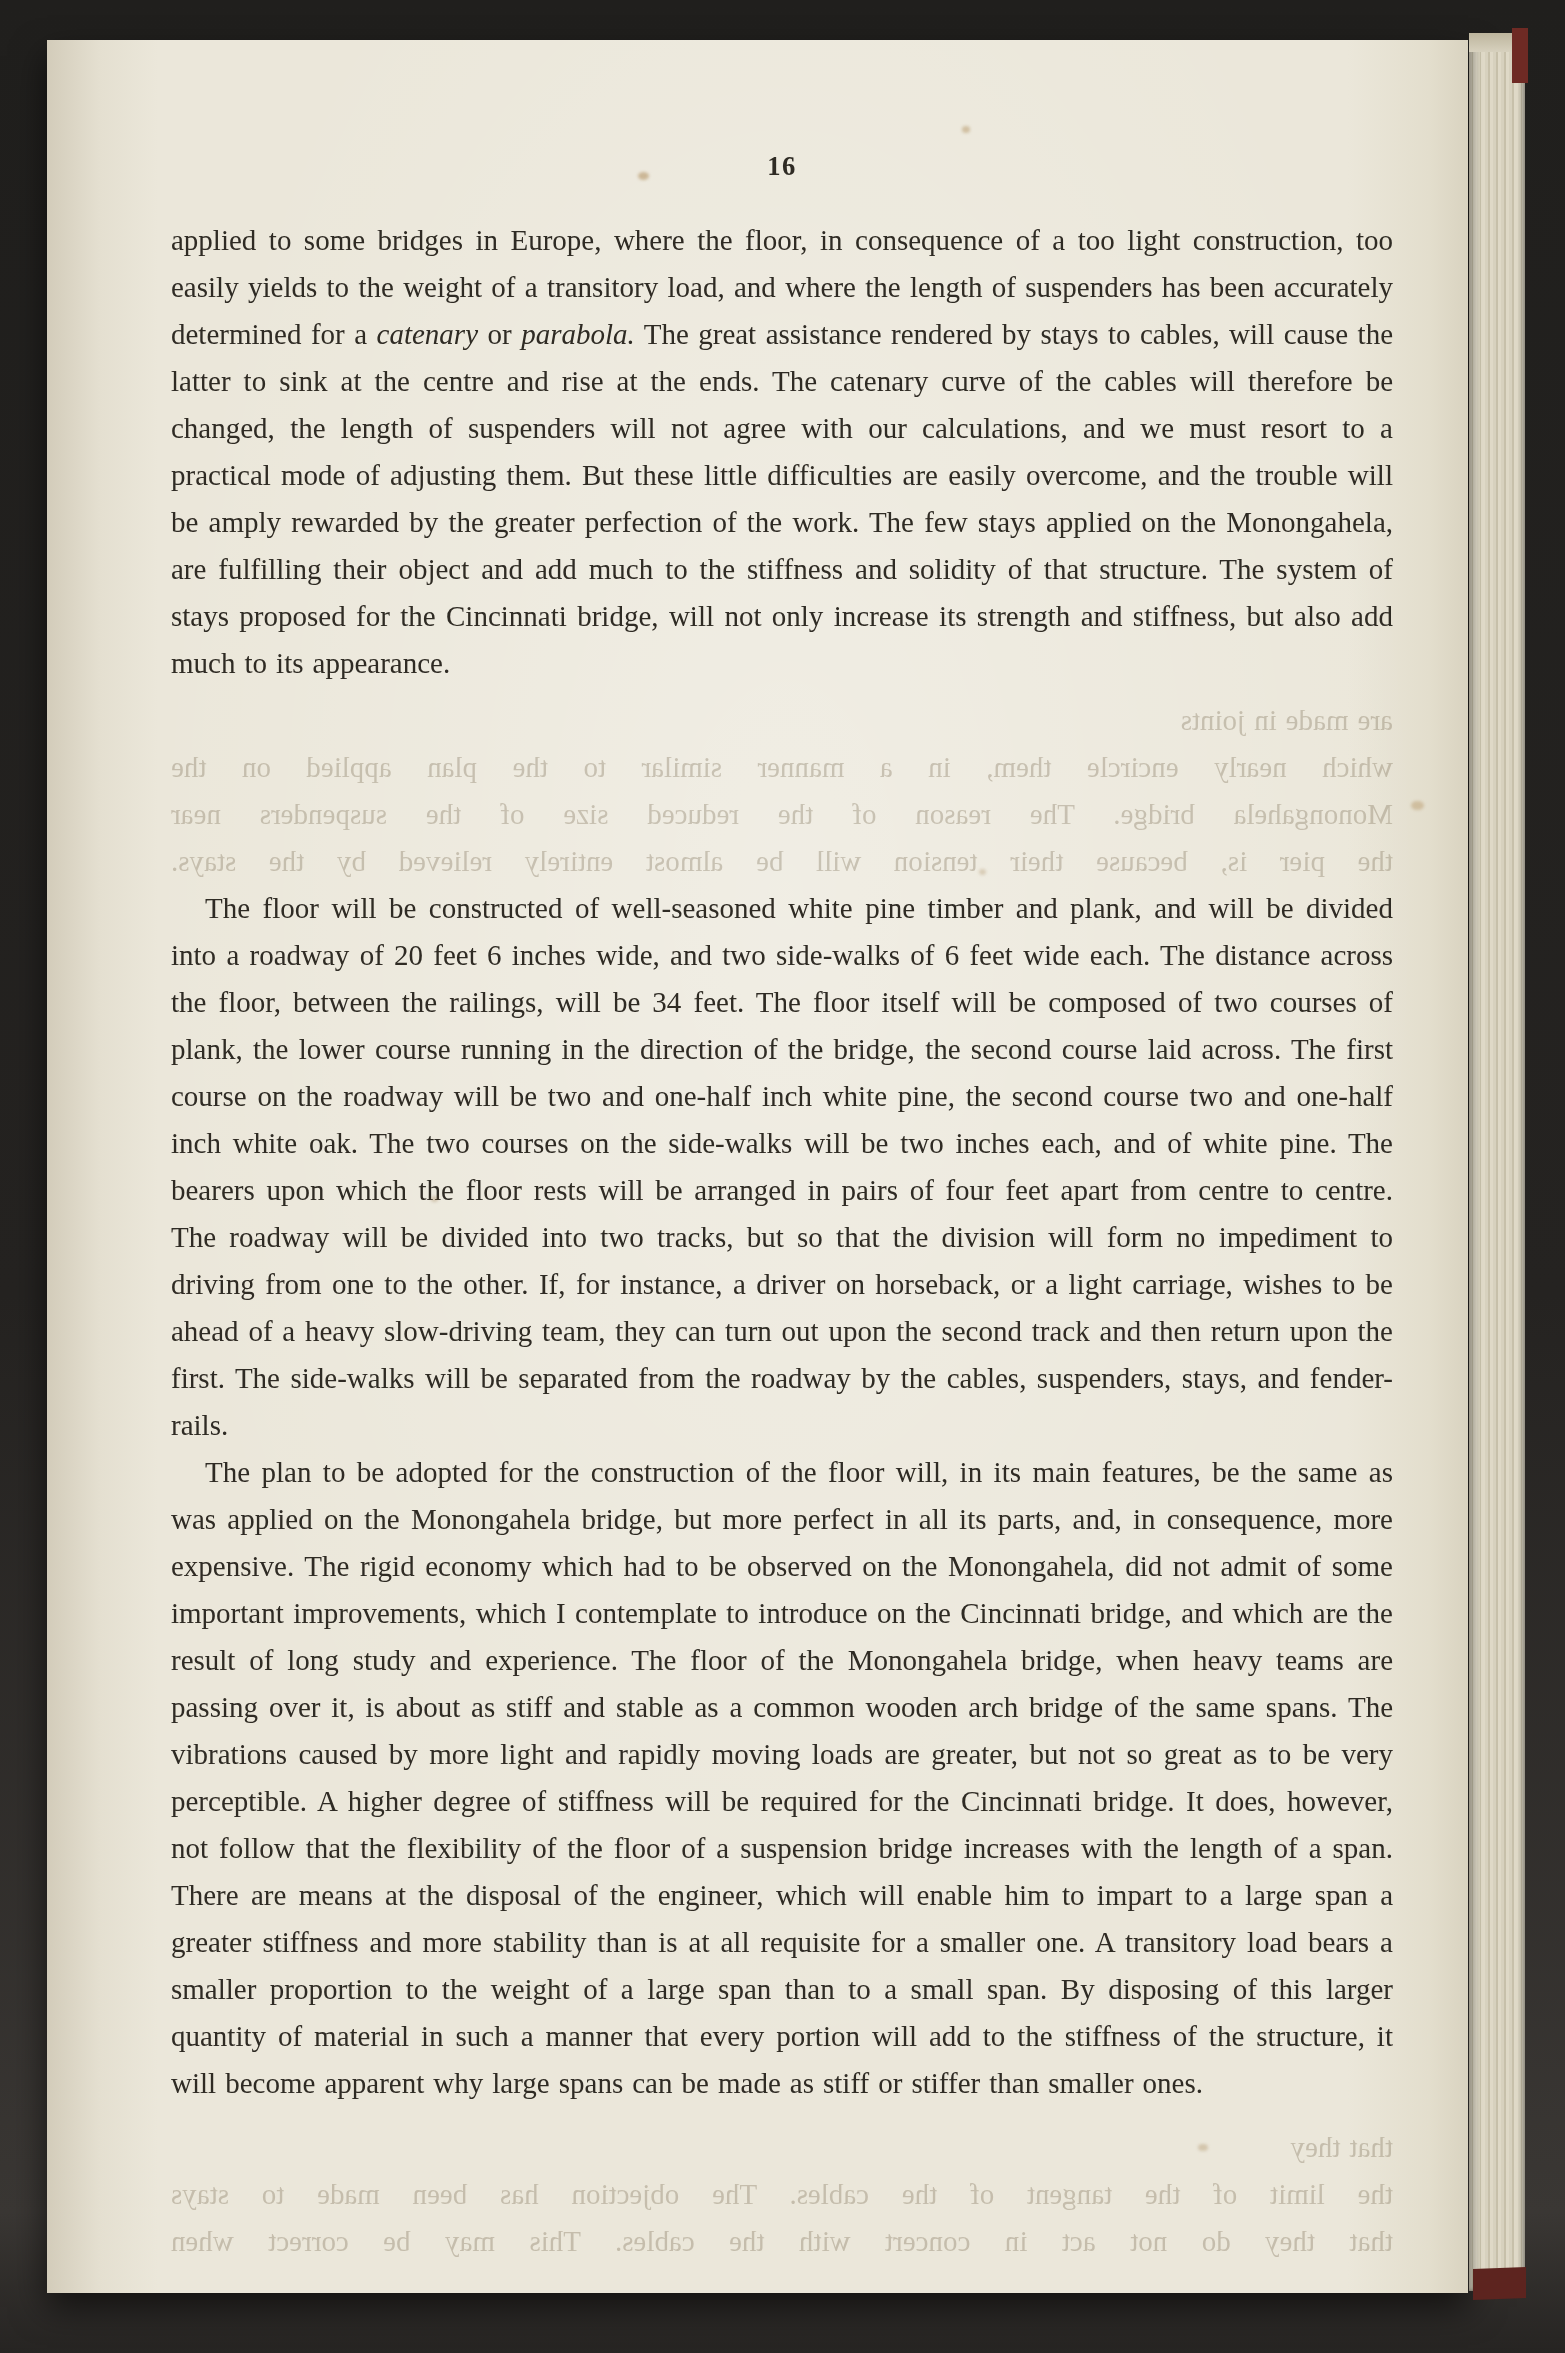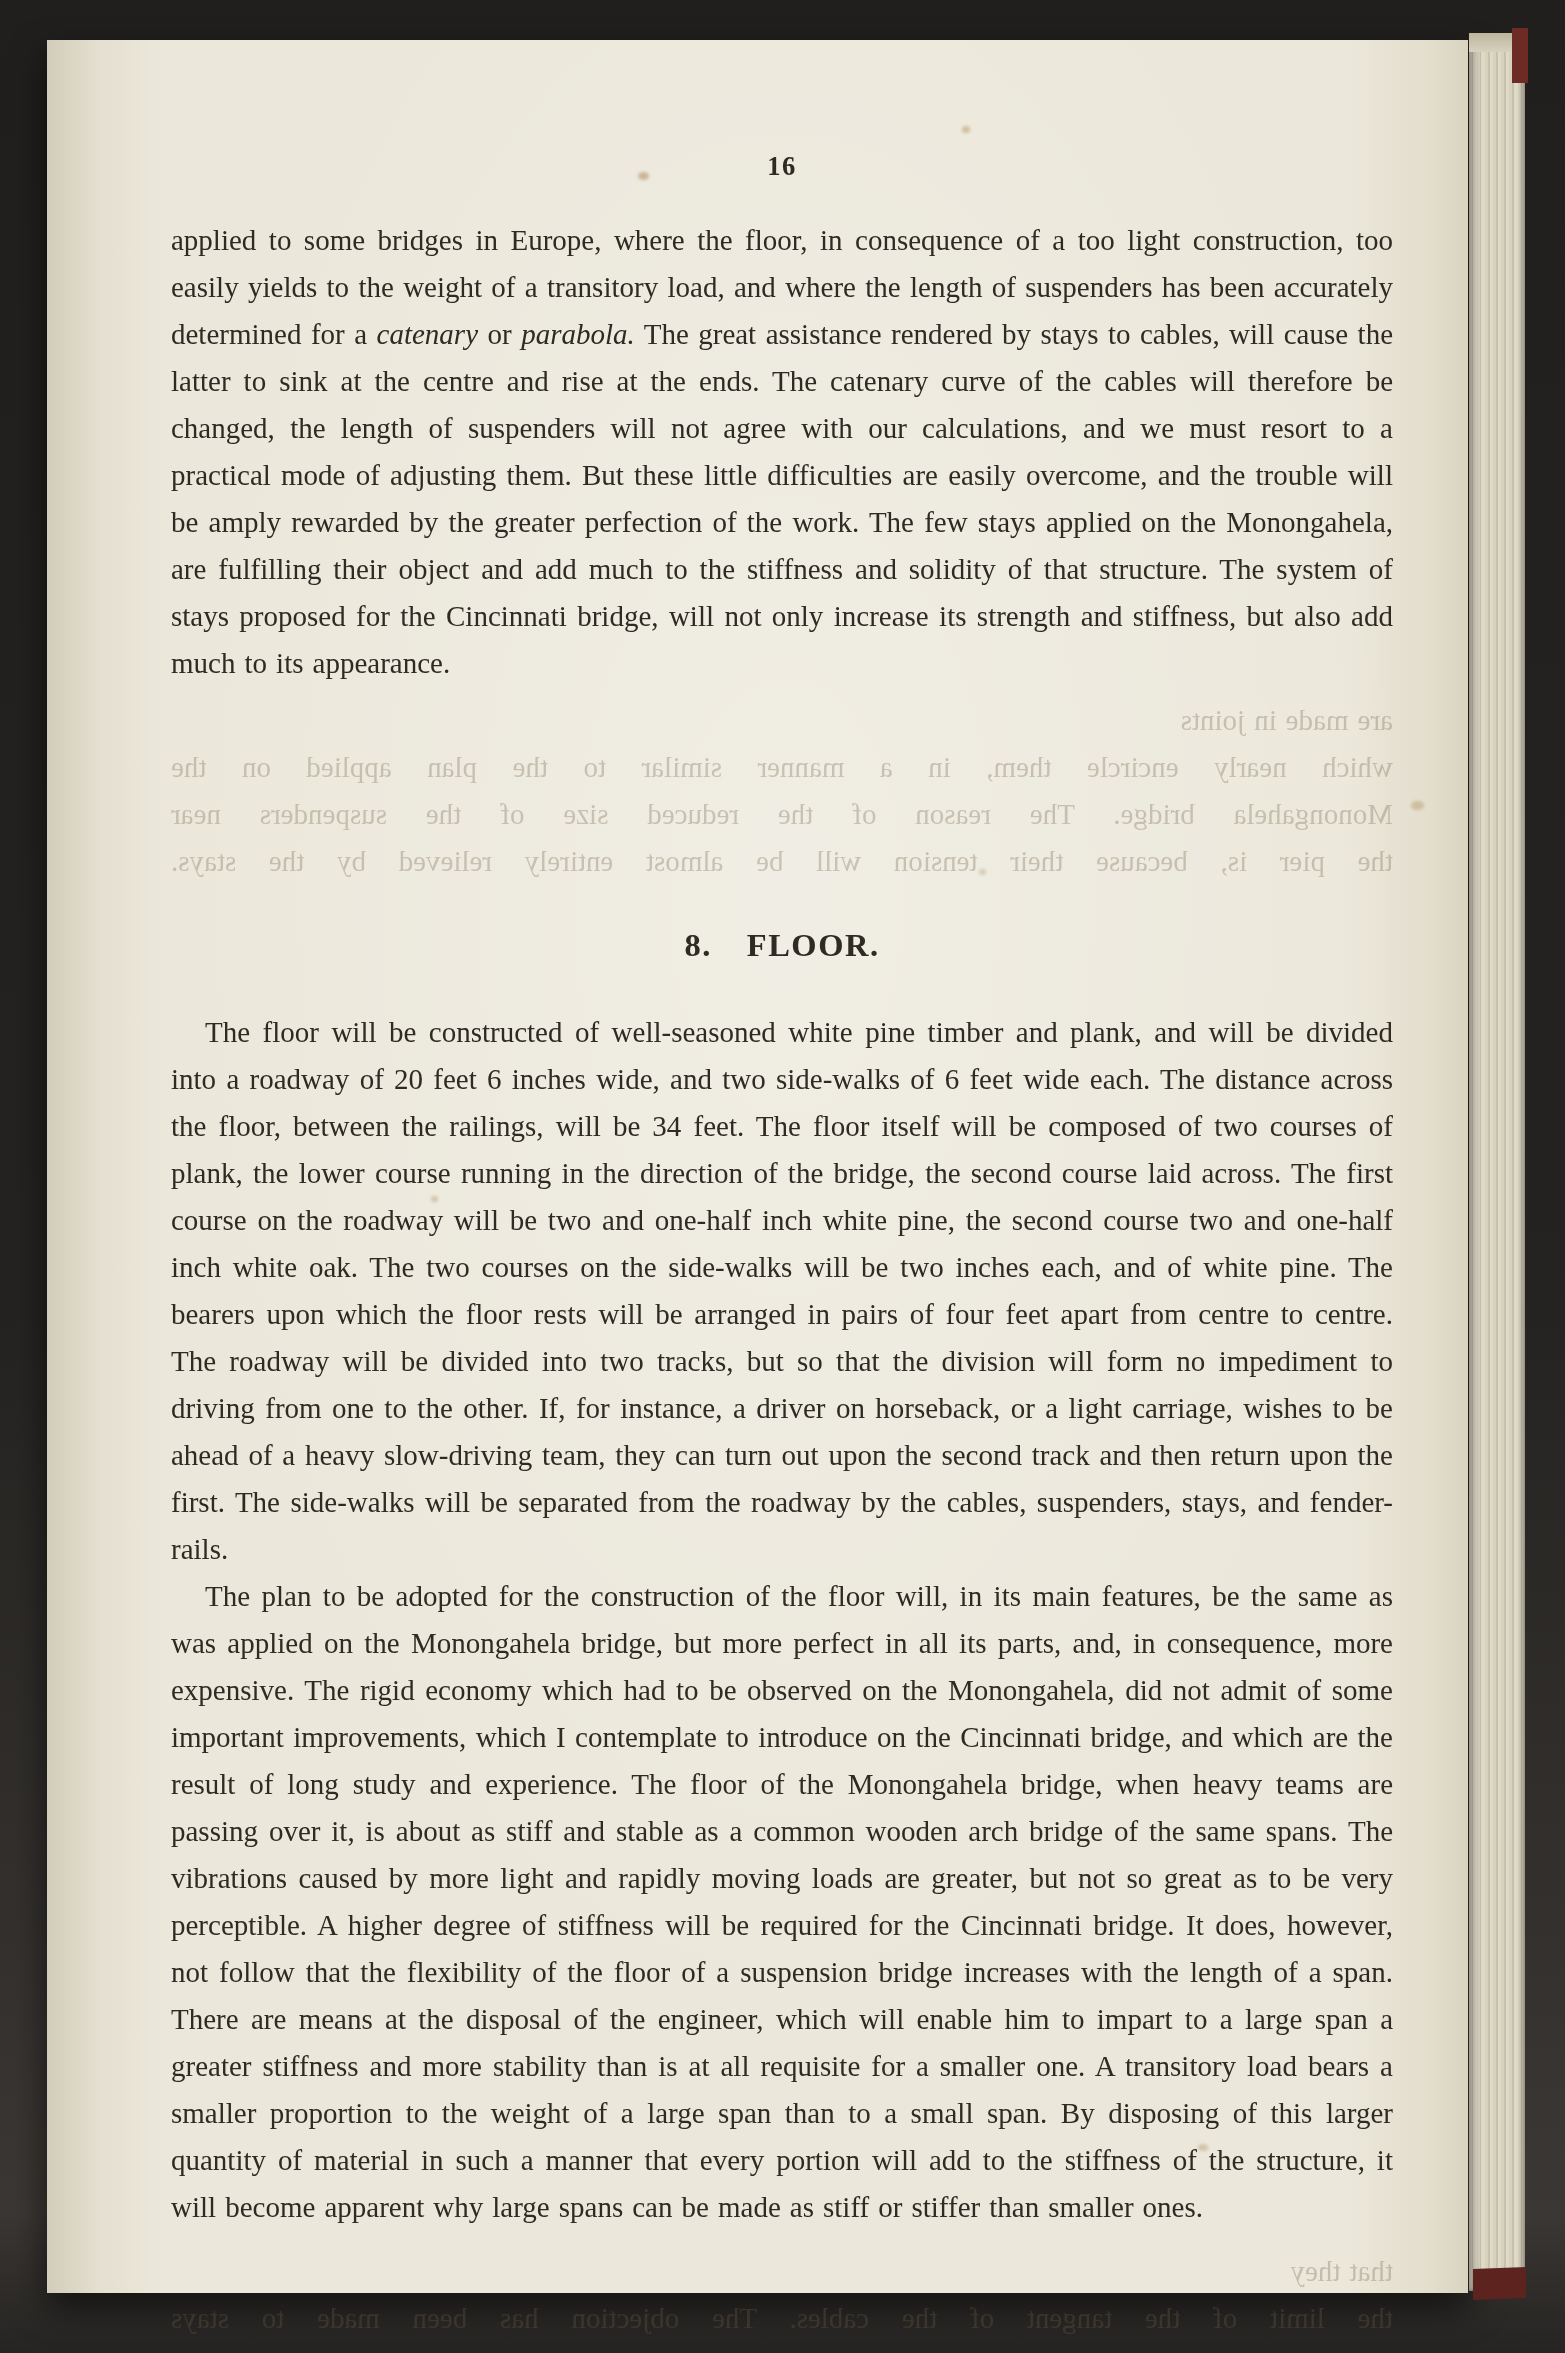--- a/index.html
+++ b/index.html
@@ -61,21 +61,20 @@
 
       <p class="para"><span>applied to some bridges in Europe, where the floor, in consequence of a too light construction, too easily yields to the weight of a transitory load, and where the length of suspenders has been accurately determined for a </span><span class="italic">catenary</span><span> or </span><span class="italic">parabola.</span><span> The great assistance rendered by stays to cables, will cause the latter to sink at the centre and rise at the ends. The catenary curve of the cables will therefore be changed, the length of suspenders will not agree with our calculations, and we must resort to a practical mode of adjusting them. But these little difficulties are easily overcome, and the trouble will be amply rewarded by the greater perfection of the work. The few stays applied on the Monongahela, are fulfilling their object and add much to the stiffness and solidity of that structure. The system of stays proposed for the Cincinnati bridge, will not only increase its strength and stiffness, but also add much to its appearance.</span></p>
 
       <div class="bleed bleed-top">
         <div>are made in joints</div>
         <div class="bl-full">which nearly encircle them, in a manner similar to the plan applied on the</div>
         <div class="bl-full">Monongahela bridge.  The reason of the reduced size of the suspenders near</div>
         <div class="bl-full">the pier is, because their tension will be almost entirely relieved by the stays.</div>
       </div>
 
-      <div class="section-heading"><span class="num">8.</span><span>FLOOR.</span></div>
 
       <p class="para indent">The floor will be constructed of well-seasoned white pine timber and plank, and will be divided into a roadway of 20 feet 6 inches wide, and two side-walks of 6 feet wide each.  The distance across the floor, between the railings, will be 34 feet.  The floor itself will be composed of two courses of plank, the lower course running in the direction of the bridge, the second course laid across. The first course on the roadway will be two and one-half inch white pine, the second course two and one-half inch white oak.  The two courses on the side-walks will be two inches each, and of white pine.  The bearers upon which the floor rests will be arranged in pairs of four feet apart from centre to centre. The roadway will be divided into two tracks, but so that the division will form no impediment to driving from one to the other.  If, for instance, a driver on horseback, or a light carriage, wishes to be ahead of a heavy slow-driving team, they can turn out upon the second track and then return upon the first. The side-walks will be separated from the roadway by the cables, suspenders, stays, and fender-rails.</p>
 
       <p class="para indent">The plan to be adopted for the construction of the floor will, in its main features, be the same as was applied on the Monongahela bridge, but more perfect in all its parts, and, in consequence, more expensive.  The rigid economy which had to be observed on the Monongahela, did not admit of some important improvements, which I contemplate to introduce on the Cincinnati bridge, and which are the result of long study and experience.  The floor of the Monongahela bridge, when heavy teams are passing over it, is about as stiff and stable as a common wooden arch bridge of the same spans.  The vibrations caused by more light and rapidly moving loads are greater, but not so great as to be very perceptible.  A higher degree of stiffness will be required for the Cincinnati bridge.  It does, however, not follow that the flexibility of the floor of a suspension bridge increases with the length of a span.  There are means at the disposal of the engineer, which will enable him to impart to a large span a greater stiffness and more stability than is at all requisite for a smaller one.  A transitory load bears a smaller proportion to the weight of a large span than to a small span.  By disposing of this larger quantity of material in such a manner that every portion will add to the stiffness of the structure, it will become apparent why large spans can be made as stiff or stiffer than smaller ones.</p>
 
       <div class="bleed bleed-bottom">
         <div>that they</div>
         <div class="bl-full">the limit of the tangent of the cables.  The objection has been made to stays</div>
         <div class="bl-full">that they do not act in concert with the cables.  This may be correct when</div>
       </div>

